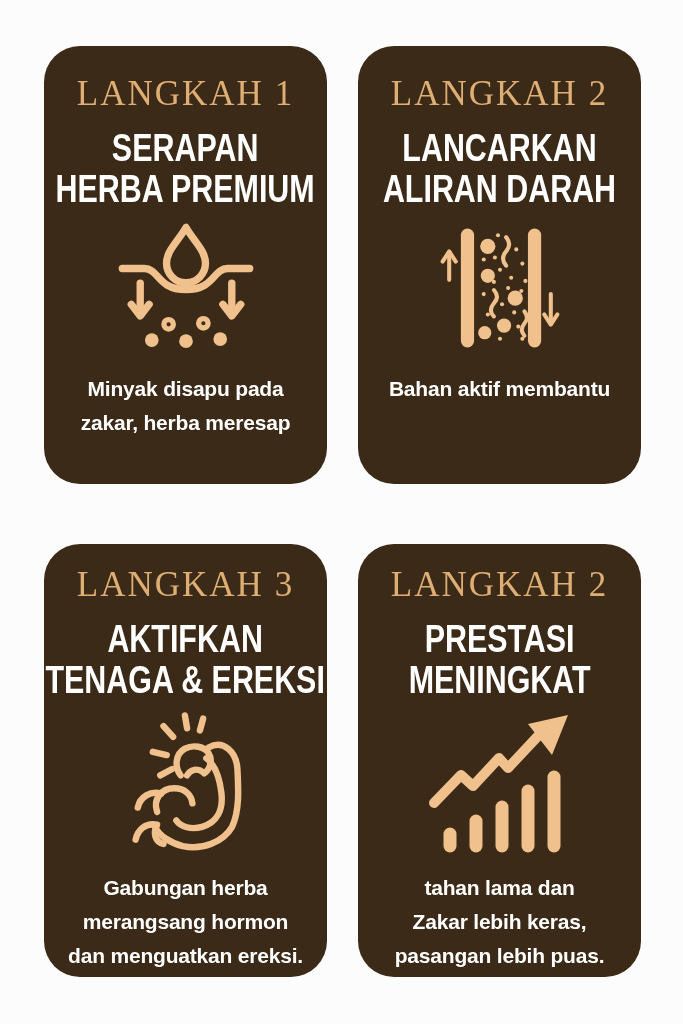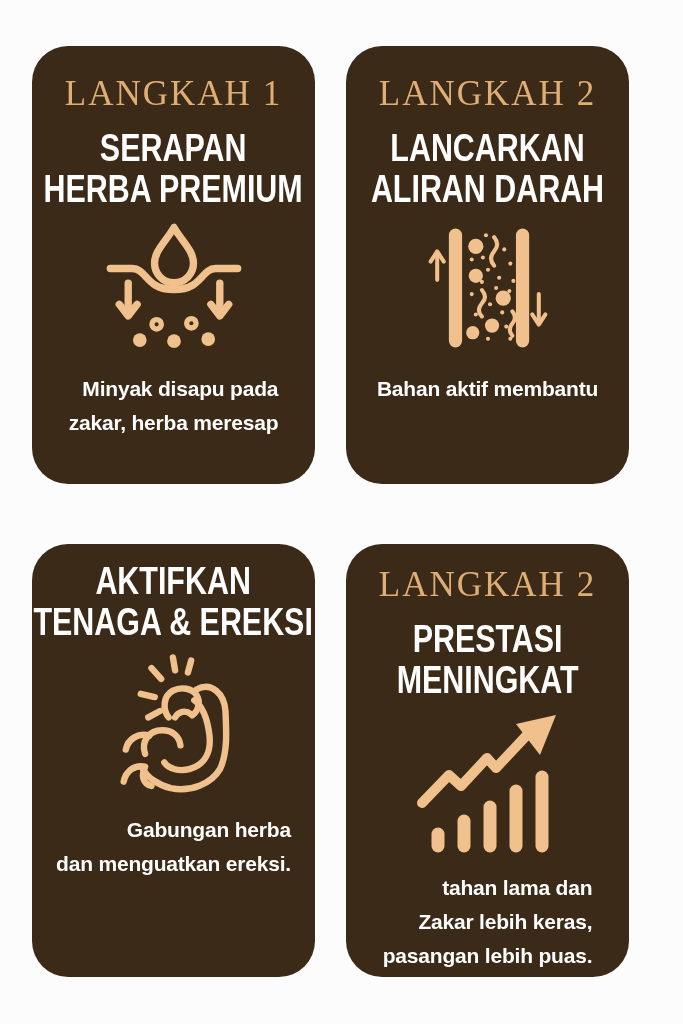--- a/index.html
+++ b/index.html
@@ -1,18 +1,18 @@
 <!DOCTYPE html>
 <html><head>
 <meta charset="utf-8">
 <style>
   html,body{margin:0;padding:0;background:#FCFCFC;}
   .page{
     position:relative;width:575px;height:1024px;box-sizing:border-box;
-    padding:46px 32px;background:#FCFCFC;
+    padding:46px 44px;background:#FCFCFC;
     display:grid;grid-template-columns:283px 283px;grid-template-rows:438px 433px;
     column-gap:31px;row-gap:60px;
     font-family:"Liberation Sans", sans-serif;
   }
   .card{
     background:#3B2A17;border-radius:36px;overflow:hidden;
     display:flex;flex-direction:column;align-items:center;text-align:center;
   }
   .step{
     font-family:"Liberation Serif", serif;font-weight:400;
@@ -26,21 +26,21 @@
   }
   .title span{display:block;}
   .iconbox{display:flex;align-items:center;justify-content:center;}
   .row1 .iconbox{height:132px;margin-top:12px;}
   .row2 .iconbox{height:150px;margin-top:8px;}
   .body{
     margin:18px 0 0;color:#FFFFFF;font-weight:700;font-size:21px;line-height:34px;
     letter-spacing:-0.2px;
   }
   .row2 .body{margin-top:12px;}
-  .body span{display:block;white-space:nowrap;text-align:right;}
+  .body span{display:block;white-space:nowrap;}
   svg{display:block;}
   .stroke{stroke:#F0C18C;fill:none;stroke-linecap:round;stroke-linejoin:round;}
   .fill{fill:#F0C18C;stroke:none;}
 </style>
 </head>
 <body>
 
 <div class="page">
 
   <section class="card row1">
@@ -111,20 +111,21 @@
         <circle class="fill" cx="84" cy="112" r="2"></circle>
           <circle class="fill" cx="46" cy="34" r="2"></circle>
       </svg>
     </div>
     <p class="body">
       <span>Bahan aktif membantu</span>
     </p>
   </section>
 
   <section class="card row2">
+    <div class="step">LANGKAH 3</div>
     <h2 class="title">
       <span>AKTIFKAN</span>
       <span>TENAGA &amp; EREKSI</span>
     </h2>
     <div class="iconbox">
       <svg width="118" height="150" viewBox="0 0 110 140">
         <path class="stroke" stroke-width="6" d="M54 6 L56 18"></path>
         <path class="stroke" stroke-width="6" d="M71 9 L68 20"></path>
         <path class="stroke" stroke-width="6" d="M34 16 L43 26"></path>
         <path class="stroke" stroke-width="6" d="M24 40 L37 43"></path>
@@ -133,20 +134,21 @@
         <path class="stroke" stroke-width="6" d="M56 62 C59 56 66 55 71 59"></path>
         <path class="stroke" stroke-width="6" d="M76 36 C90 28 102 40 103 56 C104 76 105 95 98 110 C90 124 70 132 52 128 C40 125 30 118 26 110"></path>
         <path class="stroke" stroke-width="6" d="M74 46 C82 52 86 62 88 78 C90 94 84 106 70 110 C60 113 50 110 46 104"></path>
         <path class="stroke" stroke-width="6" d="M28 96 C24 84 32 74 44 74 C54 74 60 80 61 88"></path>
         <path class="stroke" stroke-width="6" d="M10 92 C12 82 22 76 32 79"></path>
         <path class="stroke" stroke-width="6" d="M8 122 C10 112 18 106 28 108 C24 116 26 124 34 126"></path>
       </svg>
     </div>
     <p class="body">
       <span>Gabungan herba</span>
+      <span>merangsang hormon</span>
       <span>dan menguatkan ereksi.</span>
     </p>
   </section>
 
   <section class="card row2">
     <div class="step">LANGKAH 2</div>
     <h2 class="title">
       <span>PRESTASI</span>
       <span>MENINGKAT</span>
     </h2>

